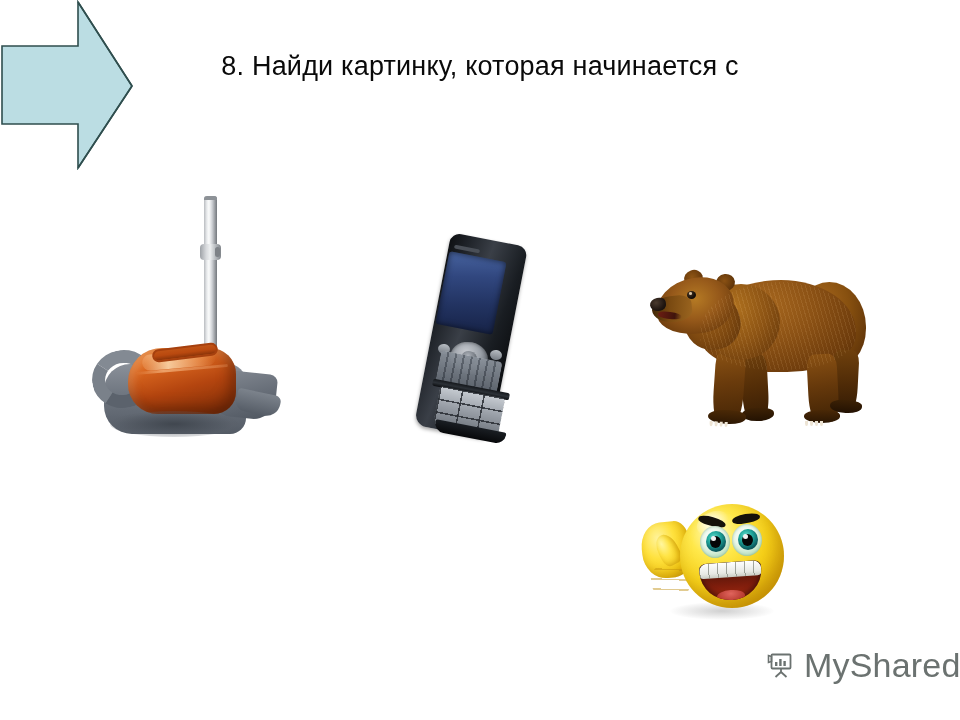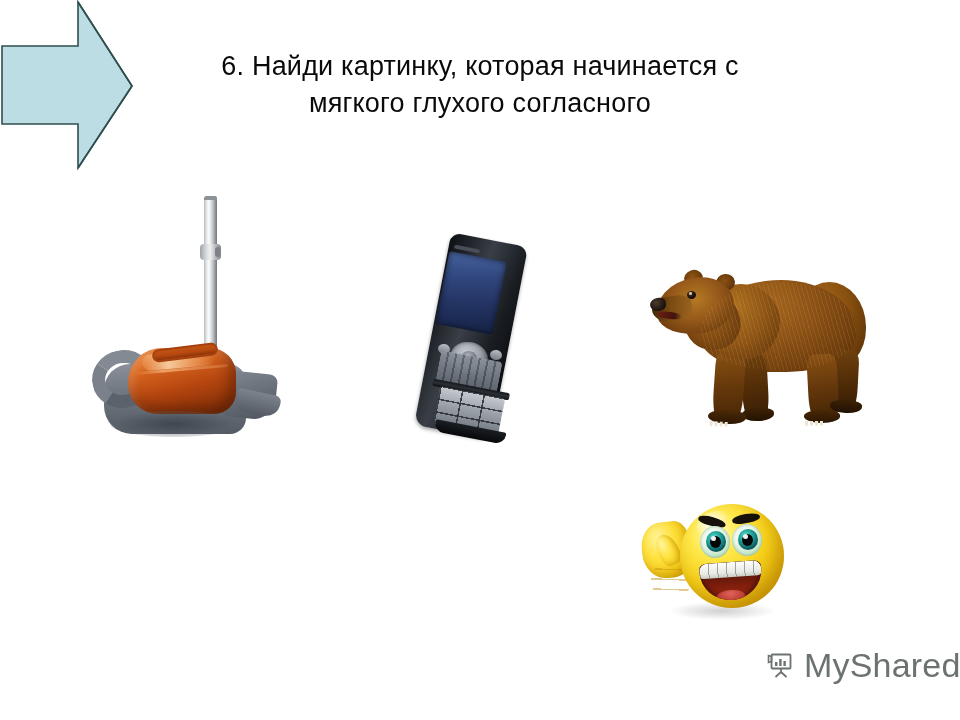--- a/index.html
+++ b/index.html
@@ -429,22 +429,21 @@
     font-size: 34px; font-weight: 400; color: #6b7270;
     letter-spacing: 0.2px; line-height: 1;
   }
 </style>
 </head>
 <body>
 
 <div id="slide">
 
   <div class="title-block">
-    <span class="title-line">6. Найди картинку, которая начинается с</span>
-    <span class="title-line">мягкого глухого согласного</span>
+    <span class="title-line">8. Найди картинку, которая начинается с</span>
   </div>
 
   <div class="pic" id="vacuum" title="Оранжево-серый пылесос с вертикальной телескопической трубой">
     <div class="vac-tube"></div>
     <div class="vac-tube-top"></div>
     <div class="vac-tube-joint"></div>
     <div class="vac-tube-foot"></div>
     <div class="vac-base"></div>
     <div class="vac-rear"></div>
     <div class="vac-rear2"></div>

